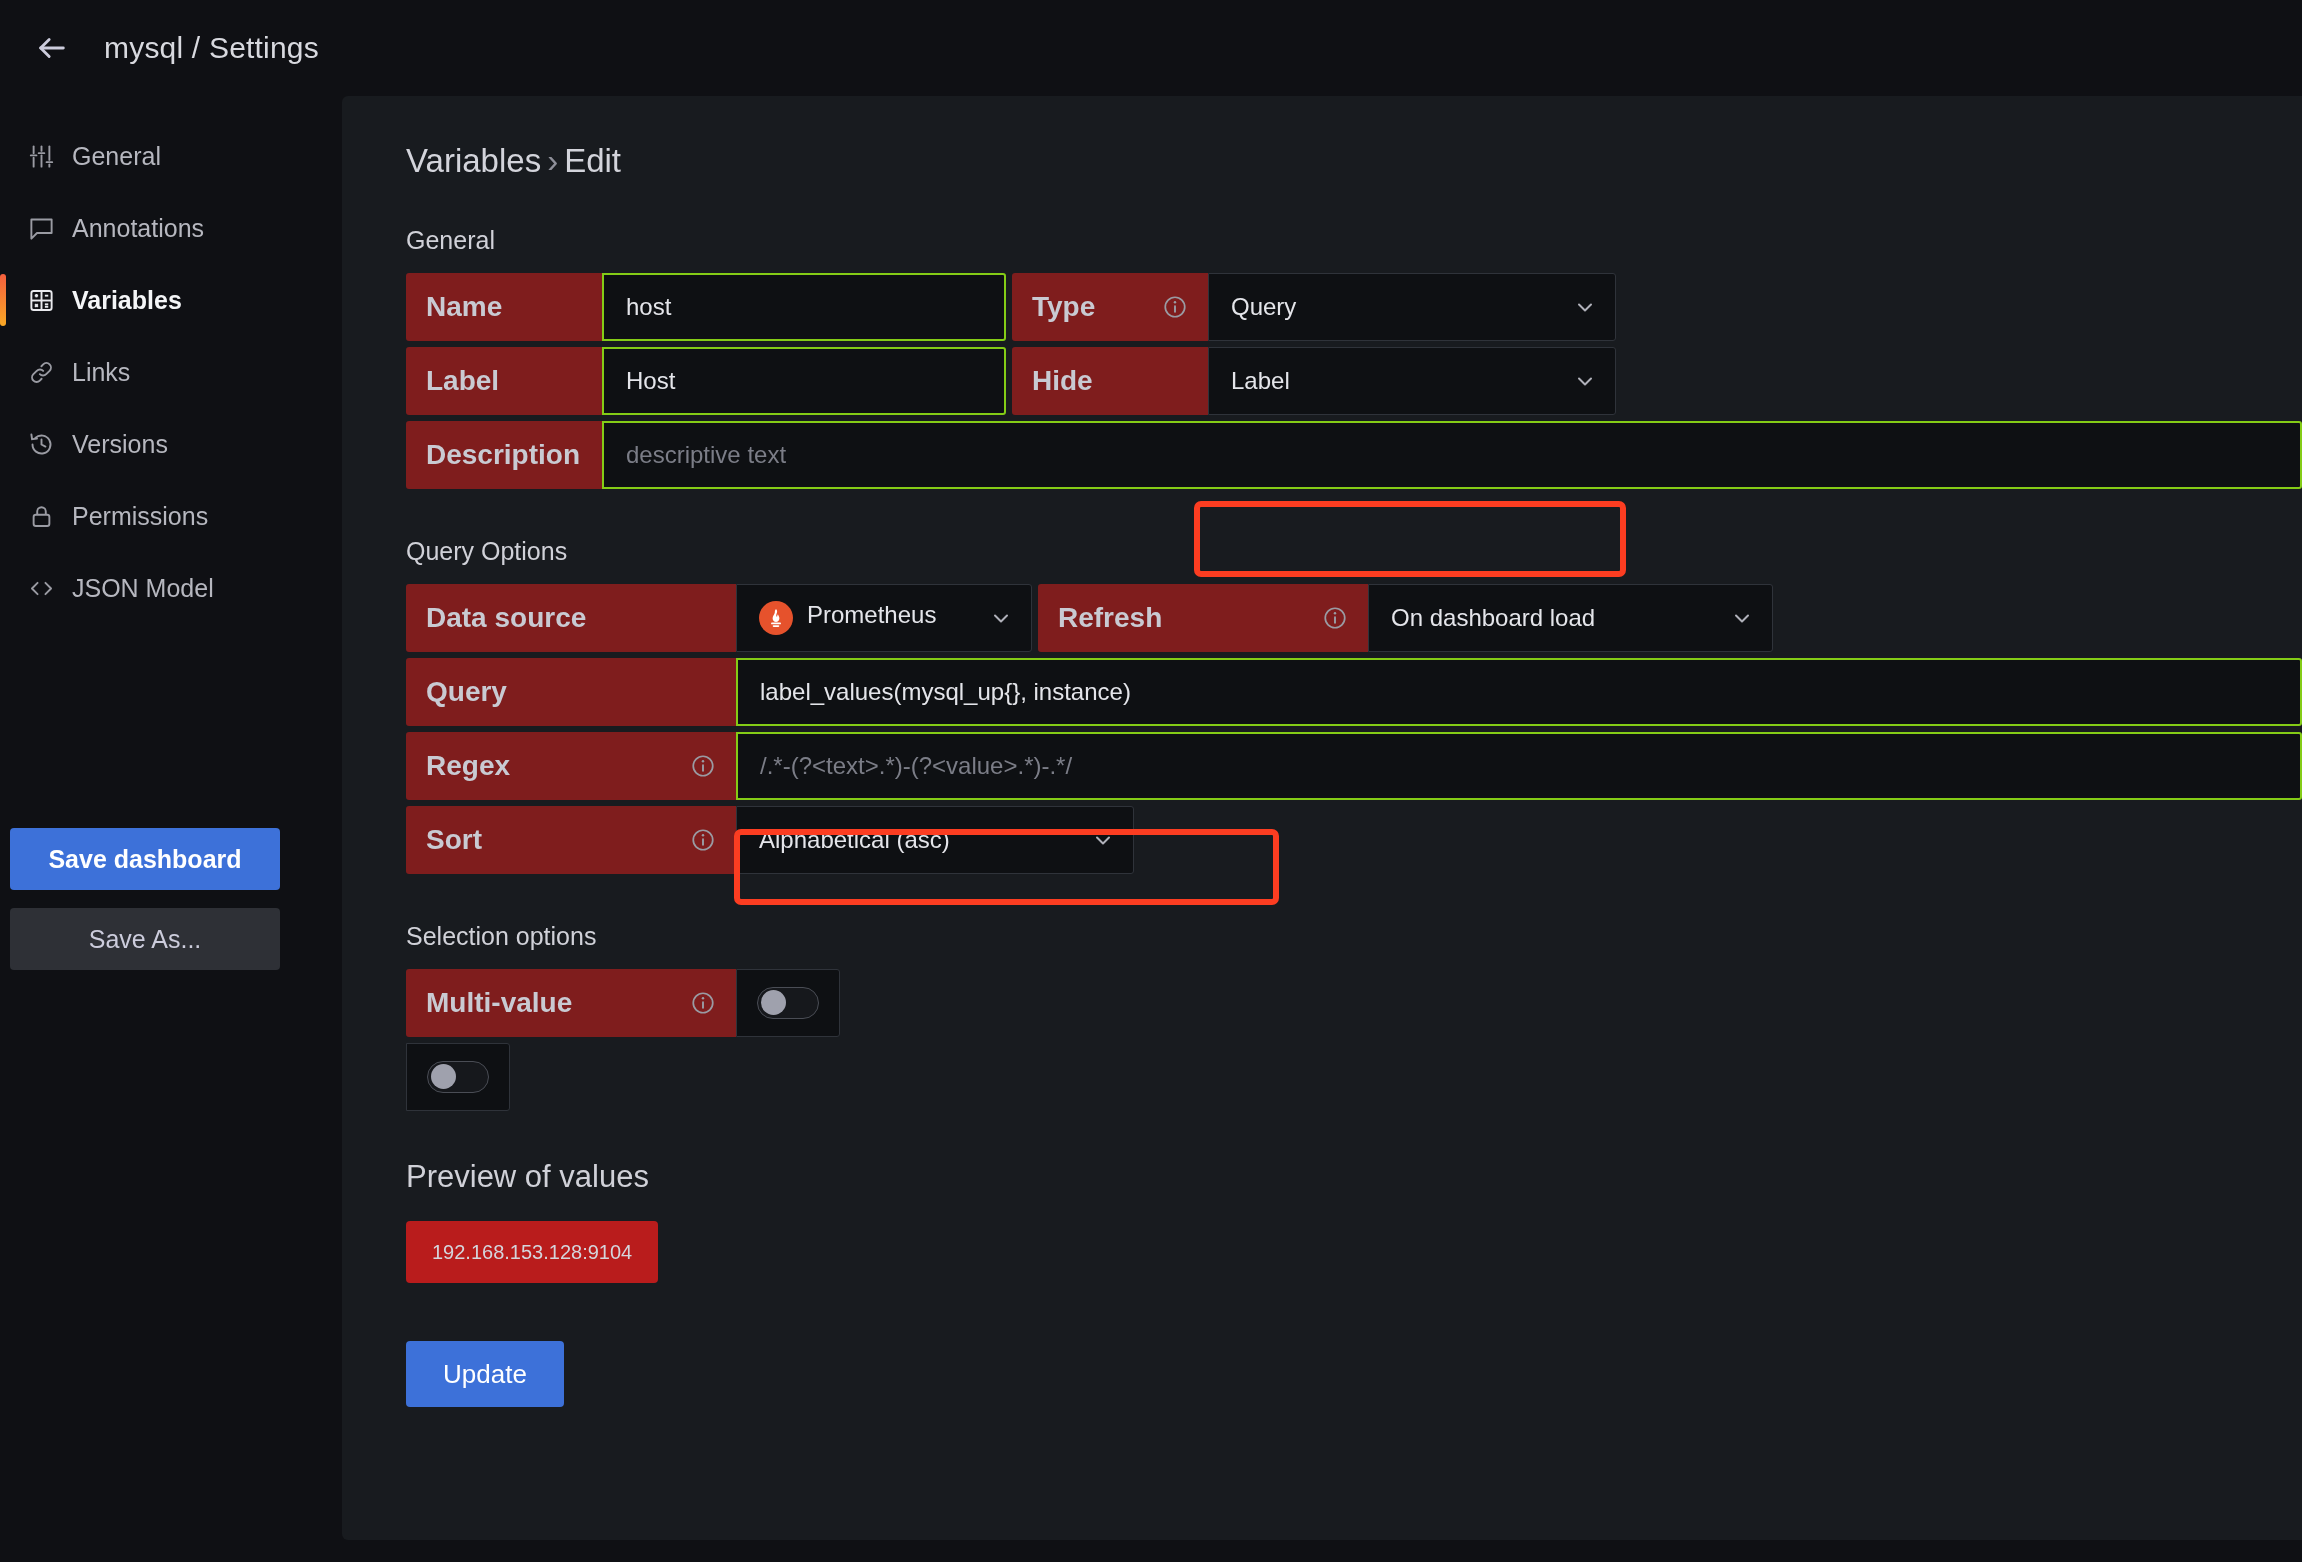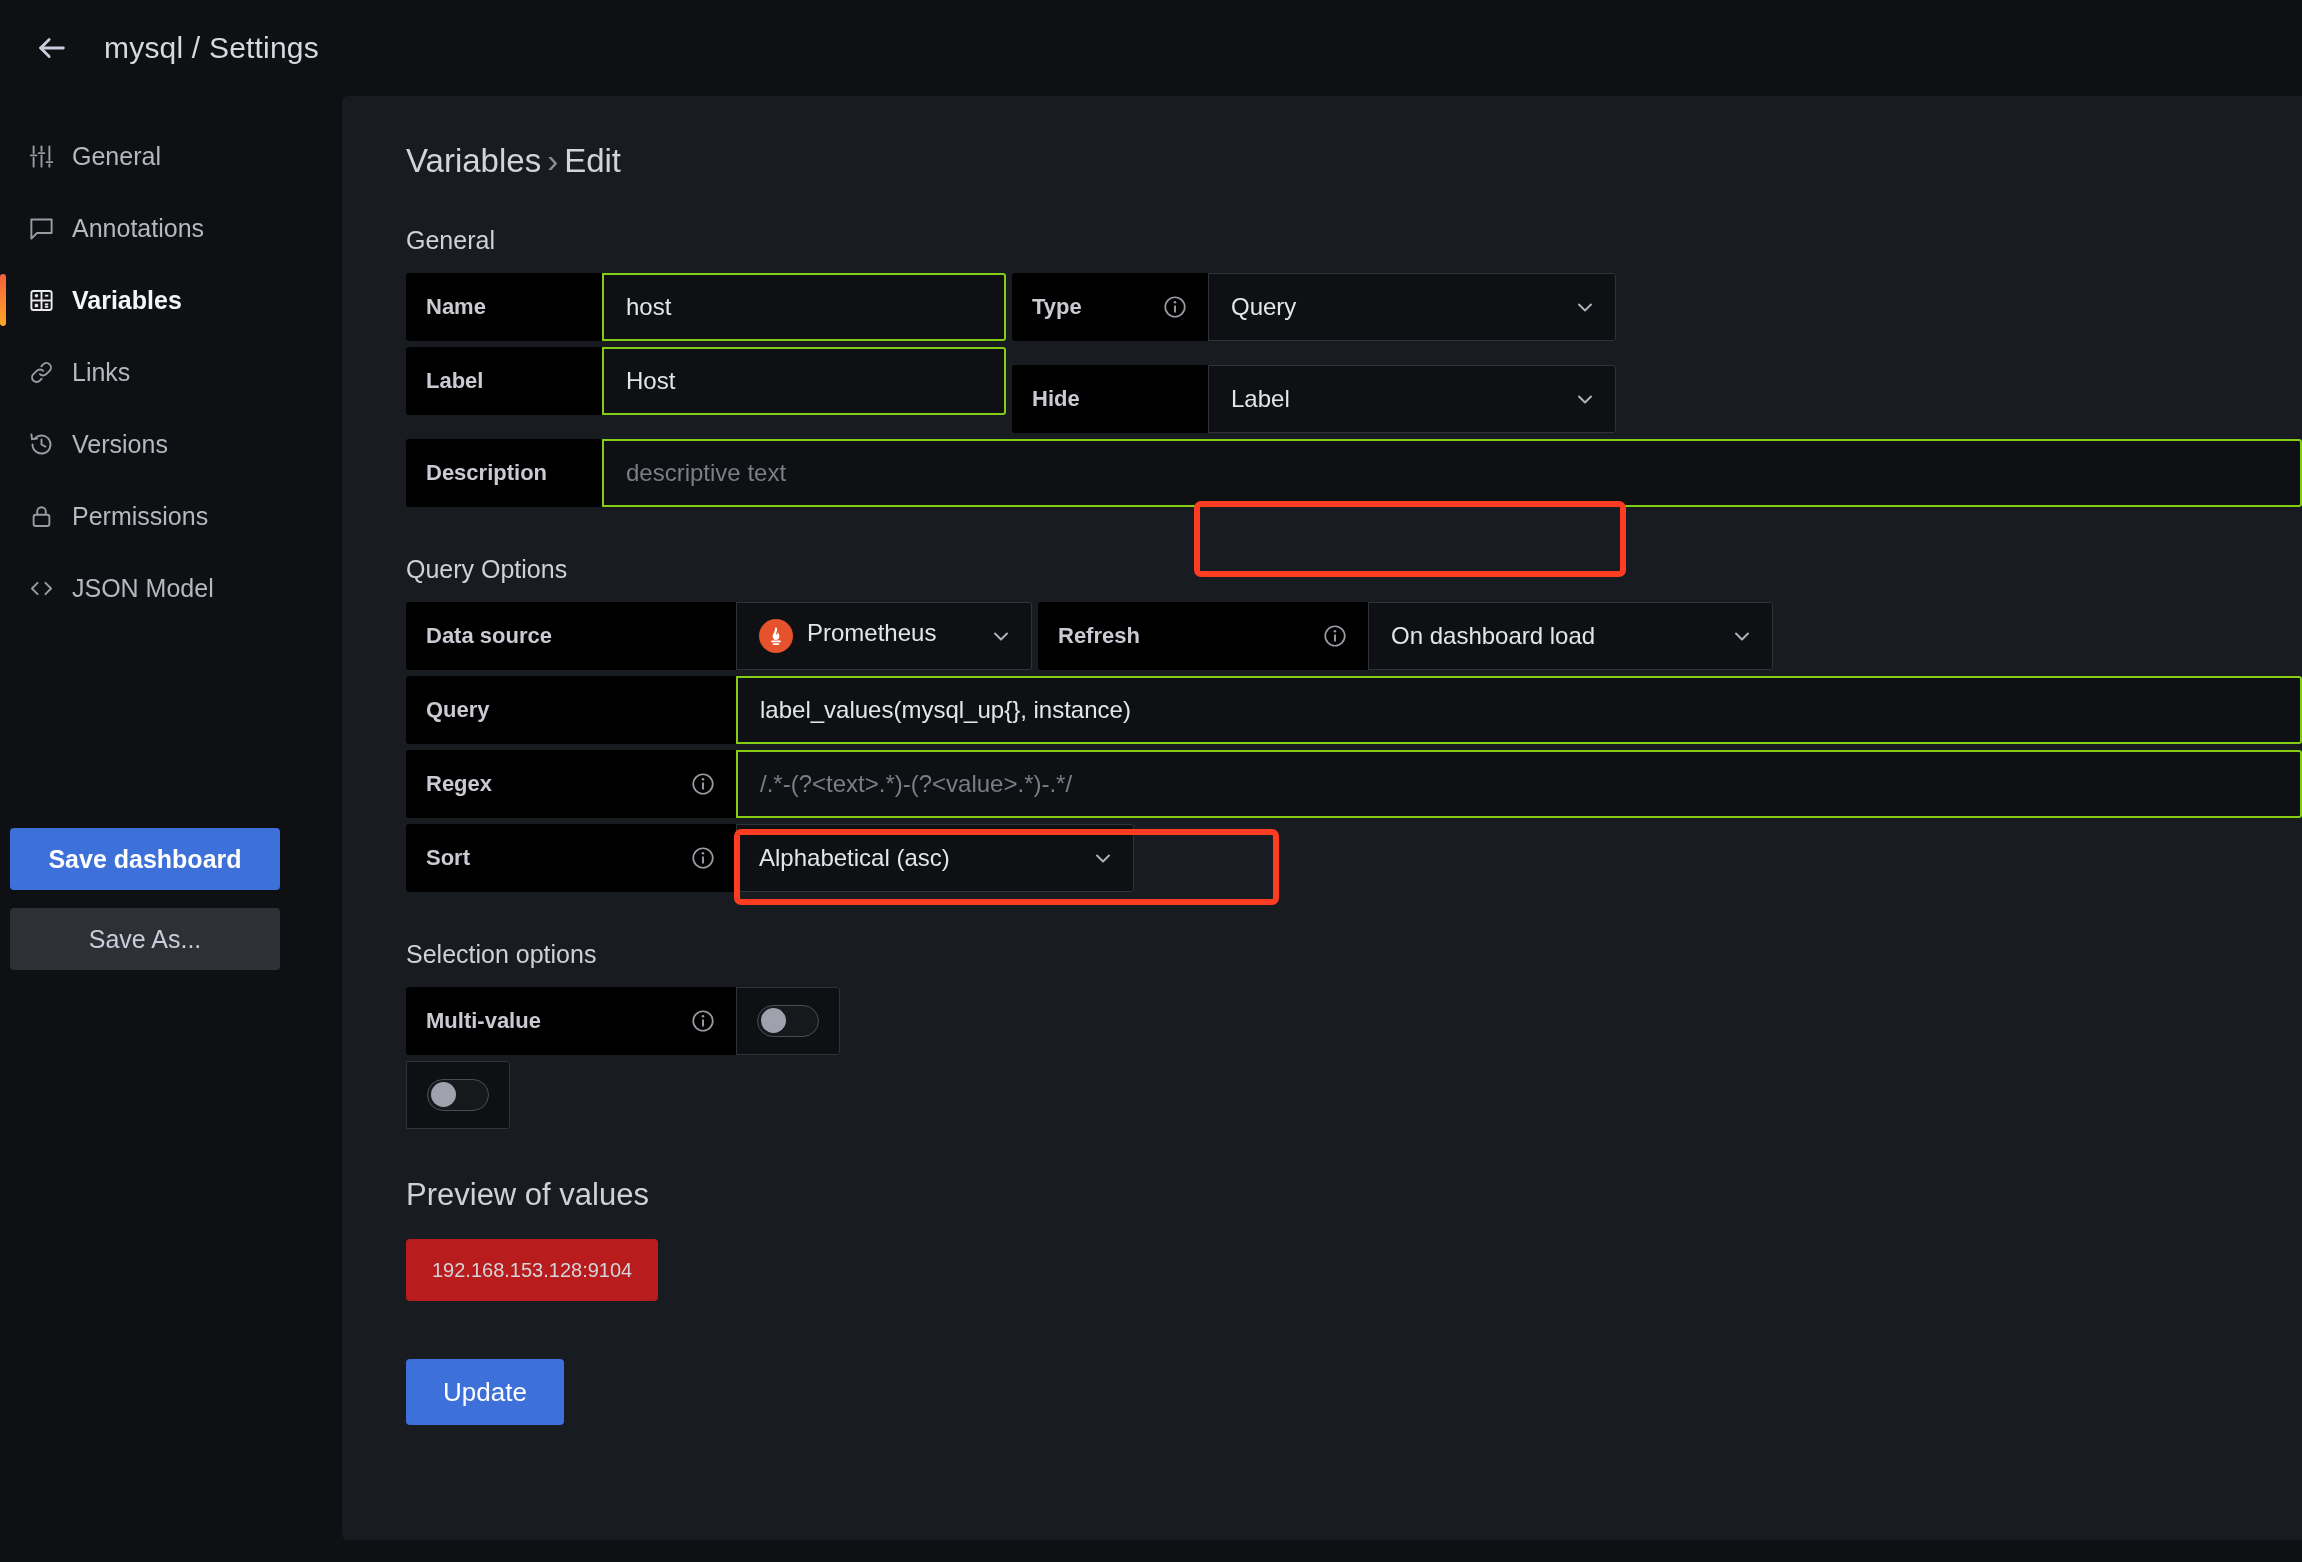--- a/index.html
+++ b/index.html
@@ -52,22 +52,22 @@
   .breadcrumb { font-size: 33px; color: #d3d4db; margin-bottom: 46px; }
   .breadcrumb .sep { color: #8e8f99; margin: 0 6px; }
 
   .section-head { font-size: 25px; color: #d0d1d8; margin-bottom: 18px; }
   .section-head.sp { margin-top: 48px; }
 
   
   .row { display: flex; align-items: stretch; margin-bottom: 6px; }
   .cell { display: flex; align-items: stretch; }
   .flabel { display: flex; align-items: center; justify-content: space-between;
-            background: #000000; border-radius: 3px 0 0 3px; height: 68px;
-            padding: 0 20px 0 20px; font-size: 22px; color: #c9cad2;
+            background: #7f1d1d; border-radius: 3px 0 0 3px; height: 68px;
+            padding: 0 20px 0 20px; font-size: 28px; color: #c9cad2;
             font-weight: 700; flex: none; }
   .flabel .lbl-txt { white-space: nowrap; }
   .info-ico { width: 26px; height: 26px; margin-left: 28px; flex: none; }
   .info-ico svg { width: 26px; height: 26px; }
 
   .finput { background: #0e1013; border: 2px solid #84cc16; border-radius: 0 3px 3px 0;
             height: 68px; display: flex; align-items: center; padding: 0 22px;
             font-size: 24px; color: #e4e5ea; }
   .finput.ph { color: #7b7d87; }
   .fselect { background: #0e1013; border: 1px solid #2f333a; border-radius: 0 3px 3px 0;
@@ -253,21 +253,21 @@
       </div>
 
       
       <div class="row">
         <div class="cell">
           <div class="flabel" style="width:196px;">
             <span class="lbl-txt">Label</span>
           </div>
           <div class="finput" style="width:404px;">Host</div>
         </div>
-        <div class="cell" style="margin-left:6px;margin-top:18px;">
+        <div class="cell" style="margin-left:6px;">
           <div class="flabel" style="width:196px;">
             <span class="lbl-txt">Hide</span>
           </div>
           <div class="fselect" style="width:408px;">
             <span>Label</span>
             <span class="chev">
               <svg viewBox="0 0 24 24" stroke-linecap="round" stroke-linejoin="round">
                   <polyline points="6,9.5 12,15.5 18,9.5"></polyline>
                 </svg>
             </span>

